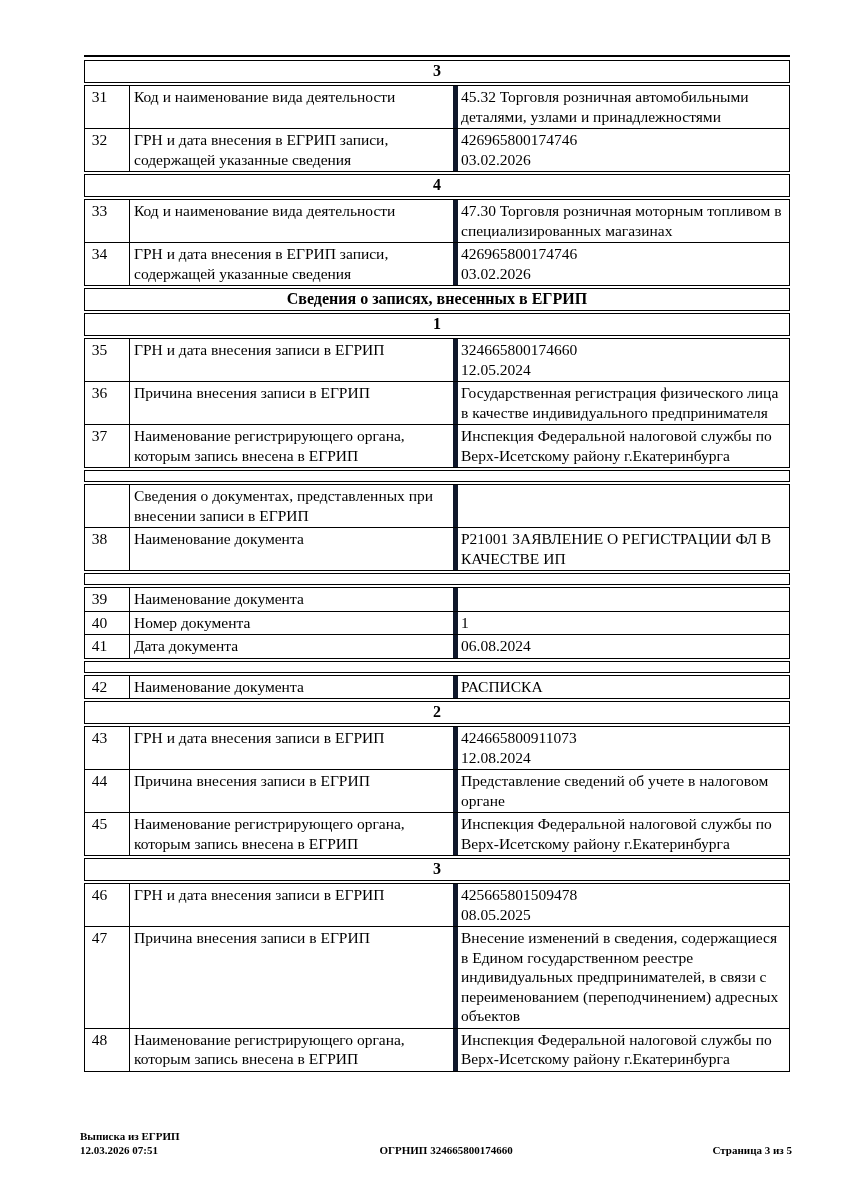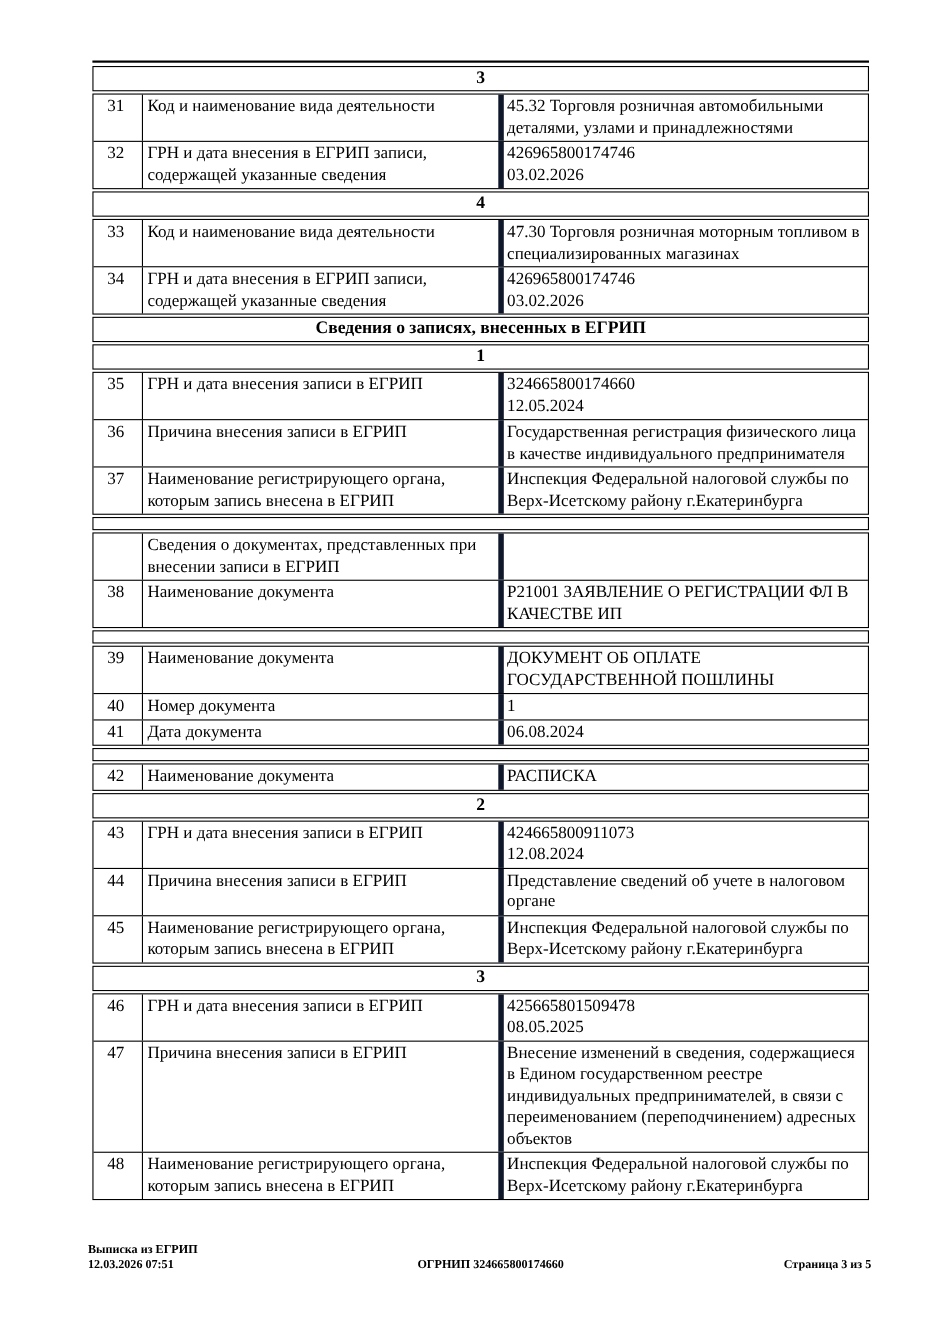--- a/index.html
+++ b/index.html
@@ -41,21 +41,21 @@
     display: grid;
     grid-template-columns: 45px 328px 1fr;
   }
   .trow + .trow { border-top: 1px solid #000; }
   .cell {
     font-size: 15.5px;
     line-height: 19.5px;
     padding: 1px 3px 2px;
   }
   .cnum {
-    text-align: right;
+    text-align: center;
     border-right: 1px solid #000;
     padding-left: 1px; padding-right: 16px;
   }
   .clabel {
     border-right: 5px solid #0f172a;
     padding-left: 4px; padding-right: 8px;
   }
   .cvalue {
     white-space: pre-line;
     padding-left: 3px; padding-right: 4px;
@@ -138,21 +138,20 @@
         <div class="cell cnum">38</div>
         <div class="cell clabel">Наименование документа</div>
         <div class="cell cvalue">Р21001 ЗАЯВЛЕНИЕ О РЕГИСТРАЦИИ ФЛ В КАЧЕСТВЕ ИП</div>
       </div>
     </div>
     <div class="block spacer"></div>
     <div class="block">
       <div class="trow">
         <div class="cell cnum">39</div>
         <div class="cell clabel">Наименование документа</div>
-        <div class="cell cvalue">ДОКУМЕНТ ОБ ОПЛАТЕ ГОСУДАРСТВЕННОЙ ПОШЛИНЫ</div>
       </div>
       <div class="trow">
         <div class="cell cnum">40</div>
         <div class="cell clabel">Номер документа</div>
         <div class="cell cvalue">1</div>
       </div>
       <div class="trow">
         <div class="cell cnum">41</div>
         <div class="cell clabel">Дата документа</div>
         <div class="cell cvalue">06.08.2024</div>

